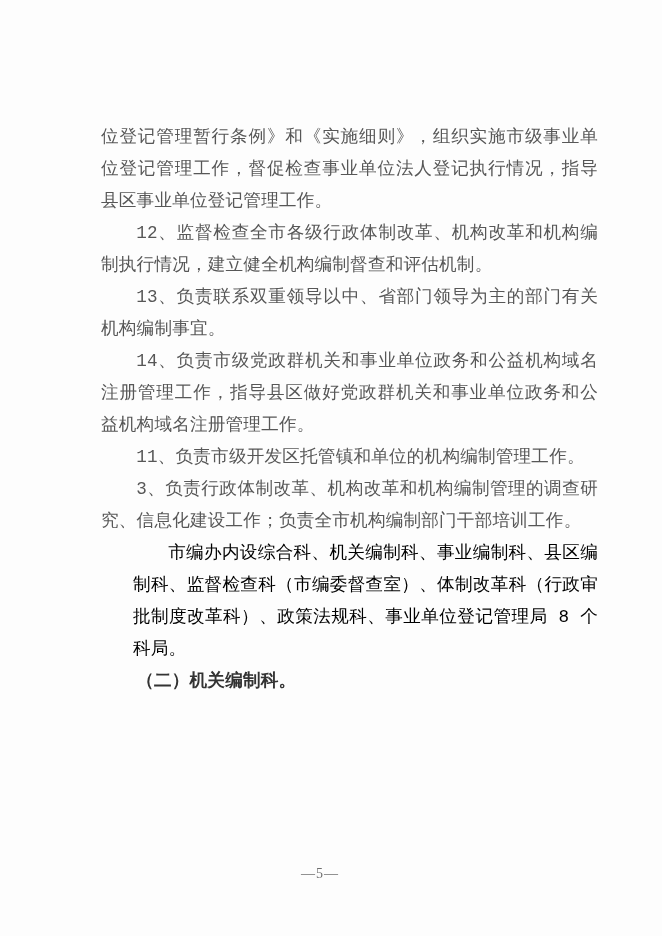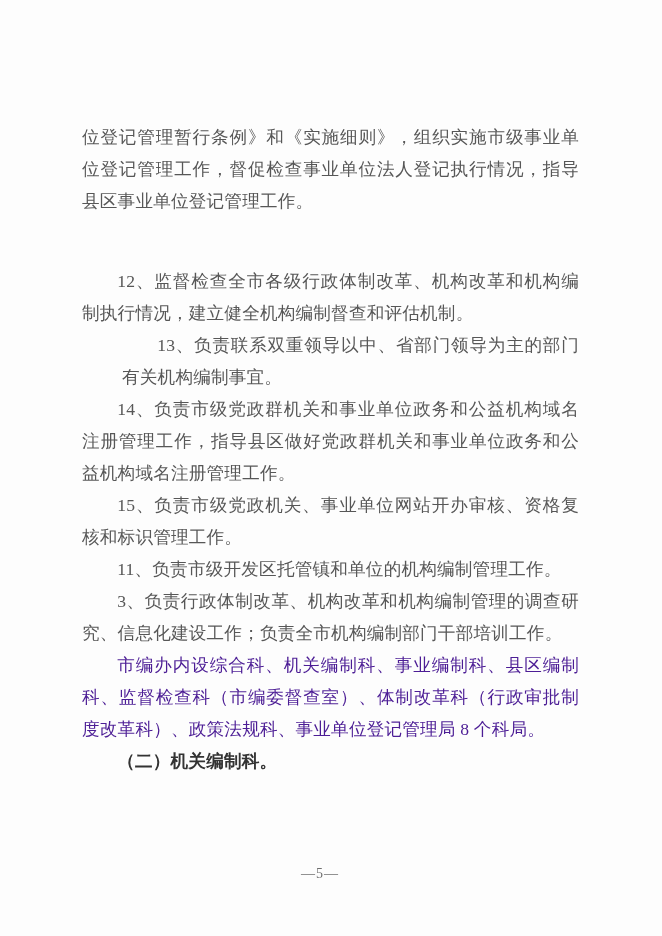--- a/index.html
+++ b/index.html
@@ -10,23 +10,24 @@
   .page {
     position: relative;
     width: 662px;
     height: 936px;
     background: #fdfdfd;
     overflow: hidden;
     font-family: "Liberation Serif", "DejaVu Serif", serif;
   }
   .doc-body {
     position: absolute;
-    left: 82px;
+    left: 101px;
     top: 121px;
     width: 497px;
+    font-family: Liberation Mono, monospace;
   }
   .para {
     margin: 0;
     padding: 0;
     font-size: 17.6px;
     line-height: 32px;
     letter-spacing: 0.2px;
     text-align: justify;
     text-justify: inter-ideograph;
     word-break: break-all;
@@ -46,23 +47,22 @@
     font-size: 14px;
     letter-spacing: 1px;
   }
 </style>
 </head>
 <body>
 
 <div class="page" style="background: rgb(253, 253, 253);">
   <main class="doc-body">
       <p class="para" style="color: rgb(87, 87, 87);">位登记管理暂行条例》和《实施细则》，组织实施市级事业单位登记管理工作，督促检查事业单位法人登记执行情况，指导县区事业单位登记管理工作。</p>
-      <p class="para indent" style="color: rgb(87, 87, 87); margin-top: 48px;">12、监督检查全市各级行政体制改革、机构改革和机构编制执行情况，建立健全机构编制督查和评估机制。</p>
-      <p class="para indent" style="color: rgb(87, 87, 87); margin-left: 40px;">13、负责联系双重领导以中、省部门领导为主的部门有关机构编制事宜。</p>
+      <p class="para indent" style="color: rgb(87, 87, 87);">12、监督检查全市各级行政体制改革、机构改革和机构编制执行情况，建立健全机构编制督查和评估机制。</p>
+      <p class="para indent" style="color: rgb(87, 87, 87);">13、负责联系双重领导以中、省部门领导为主的部门有关机构编制事宜。</p>
       <p class="para indent" style="color: rgb(87, 87, 87);">14、负责市级党政群机关和事业单位政务和公益机构域名注册管理工作，指导县区做好党政群机关和事业单位政务和公益机构域名注册管理工作。</p>
-      <p class="para indent" style="color: rgb(87, 87, 87);">15、负责市级党政机关、事业单位网站开办审核、资格复核和标识管理工作。</p>
       <p class="para indent" style="color: rgb(87, 87, 87);">11、负责市级开发区托管镇和单位的机构编制管理工作。</p>
       <p class="para indent" style="color: rgb(87, 87, 87);">3、负责行政体制改革、机构改革和机构编制管理的调查研究、信息化建设工作；负责全市机构编制部门干部培训工作。</p>
-      <p class="para indent" style="color: #4c1d95;">市编办内设综合科、机关编制科、事业编制科、县区编制科、监督检查科（市编委督查室）、体制改革科（行政审批制度改革科）、政策法规科、事业单位登记管理局 8 个科局。</p>
+      <p class="para indent" style="color: #000000; margin-left: 32px;">市编办内设综合科、机关编制科、事业编制科、县区编制科、监督检查科（市编委督查室）、体制改革科（行政审批制度改革科）、政策法规科、事业单位登记管理局 8 个科局。</p>
       <p class="para indent bold" style="color: rgb(51, 51, 51);">（二）机关编制科。</p>
     </main>
   <footer class="page-number" style="color: rgb(110, 110, 110);">—5—</footer>
 </div>
 
 </body></html>

